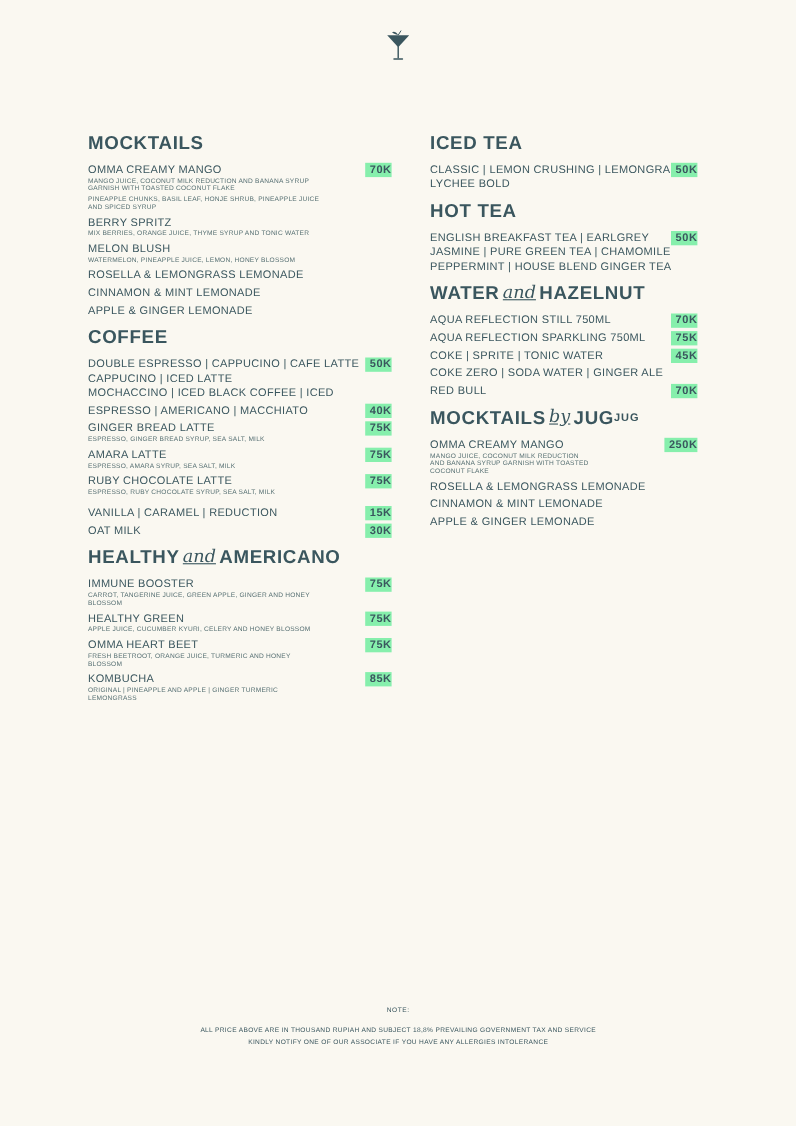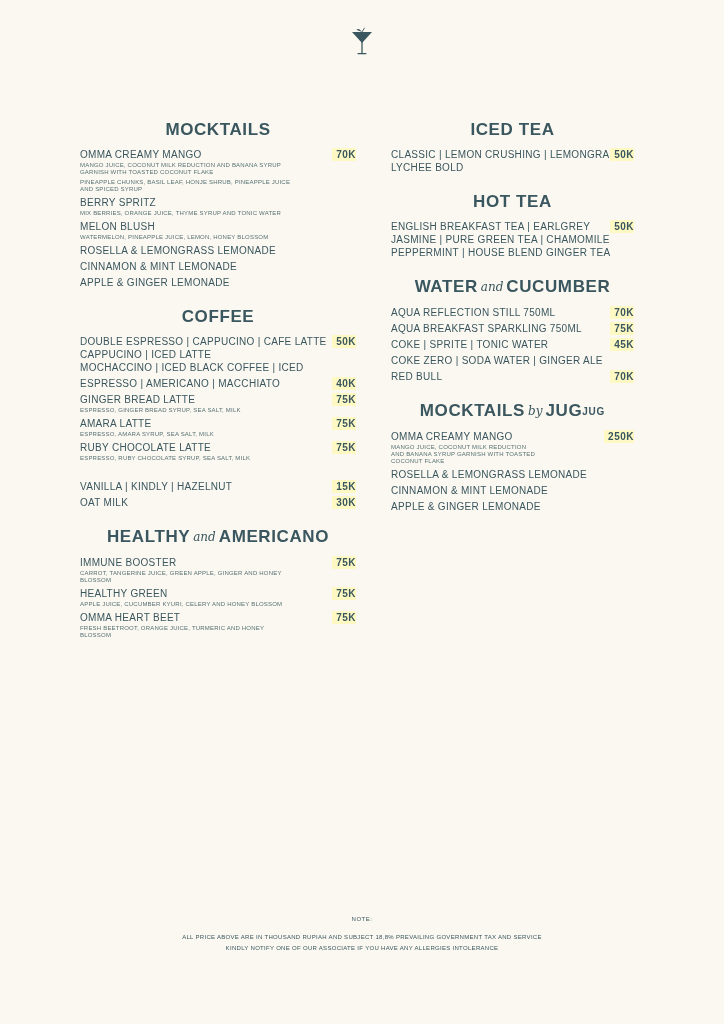--- a/index.html
+++ b/index.html
@@ -8,36 +8,36 @@
     background:#faf8f1;
     color:#3a565e;
     font-family:"Liberation Sans", sans-serif;
     position:relative;
     overflow:hidden;
   }
   .logo { position:absolute; left:349px; top:26px; }
   .col { position:absolute; top:120px; }
   .col-left  { left:80px;  width:276px; }
   .col-right { left:391px; width:243px; }
-  .menu-section { margin-top:18px; }
+  .menu-section { margin-top:8px; }
   .menu-section:first-child { margin-top:0; }
-  .sec-header { display:flex; justify-content:center; align-items:center; margin-bottom:8px; }
+  .sec-header { display:flex; justify-content:flex-start; align-items:center; margin-bottom:8px; }
   .sec-title { margin:0; font-size:17px; font-weight:bold; letter-spacing:0.6px; line-height:20px; }
   .section-title-script {
     font-family:"DejaVu Serif", serif; font-style:italic; font-weight:normal;
-    font-size:12px; letter-spacing:0; margin:0 3px; position:relative; top:-1px;
+    font-size:16px; letter-spacing:0; margin:0 3px; position:relative; top:-1px;text-decoration:underline;
   }
   .section-right-label { font-size:10px; font-weight:bold; letter-spacing:0.8px; }
   .item { margin-bottom:3px; }
   .row { position:relative; }
   .nline { font-size:10px; font-weight:normal; letter-spacing:0.3px; line-height:13px; white-space:nowrap; }
   .price {
     position:absolute; right:0; top:0;
     font-size:10px; font-weight:bold; letter-spacing:0.5px; line-height:13px;
-    background:#fef9c3; padding-left:4px;
+    background:#86efac; padding-left:4px;
   }
   .desc { font-size:6px; letter-spacing:0.2px; line-height:7px; color:#587174; margin-top:1px; }
   .col-left  .desc { max-width:215px; }
   .col-right .desc { max-width:150px; }
   .footer { position:absolute; left:0; top:916px; width:724px; text-align:center; }
   .note-label { font-size:6px; letter-spacing:0.5px; margin-bottom:10px; }
   .note-line  { font-size:6px; letter-spacing:0.3px; line-height:11px; }
 </style>
 </head>
 <body>
@@ -154,21 +154,21 @@
             </div>
             <span class="price">75K</span>
           </div>
           <div class="desc">ESPRESSO, RUBY CHOCOLATE SYRUP, SEA SALT, MILK</div>
         </div>
       </section>
       <section class="menu-section">
         <div class="item">
           <div class="row">
             <div class="names">
-              <div class="nline">VANILLA | KINDLY | HAZELNUT</div>
+              <div class="nline">VANILLA | CARAMEL | REDUCTION</div>
             </div>
             <span class="price">15K</span>
           </div>
         </div>
         <div class="item">
           <div class="row">
             <div class="names">
               <div class="nline">OAT MILK</div>
             </div>
             <span class="price">30K</span>
@@ -198,20 +198,29 @@
           <div class="desc">APPLE JUICE, CUCUMBER KYURI, CELERY AND HONEY BLOSSOM</div>
         </div>
         <div class="item">
           <div class="row">
             <div class="names">
               <div class="nline">OMMA HEART BEET</div>
             </div>
             <span class="price">75K</span>
           </div>
           <div class="desc">FRESH BEETROOT, ORANGE JUICE, TURMERIC AND HONEY BLOSSOM</div>
+        </div>
+        <div class="item">
+          <div class="row">
+            <div class="names">
+              <div class="nline">KOMBUCHA</div>
+            </div>
+            <span class="price">85K</span>
+          </div>
+          <div class="desc">ORIGINAL | PINEAPPLE AND APPLE | GINGER TURMERIC LEMONGRASS</div>
         </div>
       </section>
     </div>
   <div class="col col-right" id="col-1">
       <section class="menu-section">
         <div class="sec-header">
           <h2 class="sec-title"><span class="section-title-text">ICED TEA</span></h2>
         </div>
         <div class="item">
           <div class="row">
@@ -233,34 +242,34 @@
               <div class="nline">ENGLISH BREAKFAST TEA | EARLGREY</div>
               <div class="nline">JASMINE | PURE GREEN TEA | CHAMOMILE</div>
               <div class="nline">PEPPERMINT | HOUSE BLEND GINGER TEA</div>
             </div>
             <span class="price">50K</span>
           </div>
         </div>
       </section>
       <section class="menu-section">
         <div class="sec-header">
-          <h2 class="sec-title"><span class="section-title-text">WATER</span><span class="section-title-script">and</span><span class="section-title-text">CUCUMBER</span></h2>
+          <h2 class="sec-title"><span class="section-title-text">WATER</span><span class="section-title-script">and</span><span class="section-title-text">HAZELNUT</span></h2>
         </div>
         <div class="item">
           <div class="row">
             <div class="names">
               <div class="nline">AQUA REFLECTION STILL 750ML</div>
             </div>
             <span class="price">70K</span>
           </div>
         </div>
         <div class="item">
           <div class="row">
             <div class="names">
-              <div class="nline">AQUA BREAKFAST SPARKLING 750ML</div>
+              <div class="nline">AQUA REFLECTION SPARKLING 750ML</div>
             </div>
             <span class="price">75K</span>
           </div>
         </div>
         <div class="item">
           <div class="row">
             <div class="names">
               <div class="nline">COKE | SPRITE | TONIC WATER</div>
             </div>
             <span class="price">45K</span>

